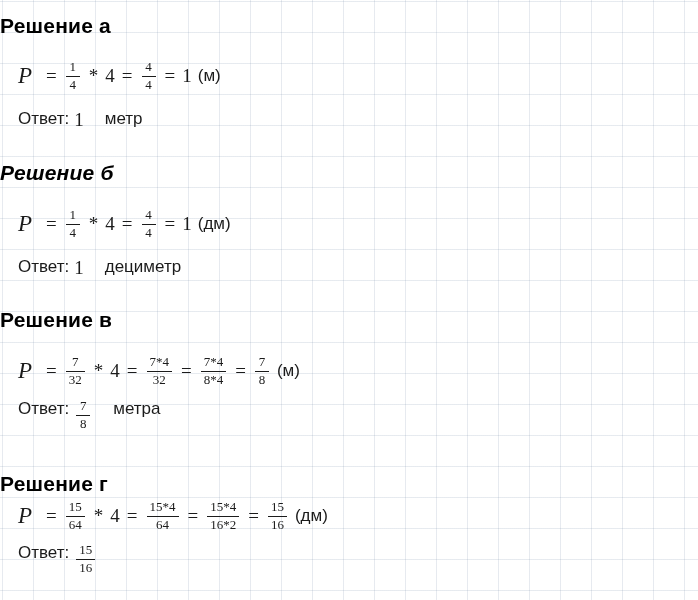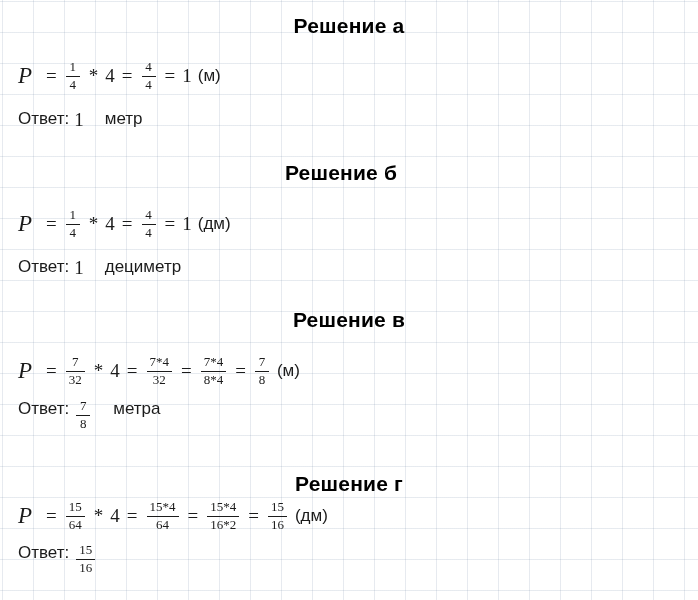--- a/index.html
+++ b/index.html
@@ -26,21 +26,21 @@
     background-position: 2px 1px;
     pointer-events: none;
     z-index: 0;
   }
   #content {
     position: relative;
     z-index: 1;
     padding: 0;
   }
   .section-title {
-    text-align: center;
+    text-align: left;
     font-size: 21px;
     font-weight: bold;
     color: #000000;
     letter-spacing: 0.2px;
   }
   .eq-line {
     font-size: 19px;
     display: flex;
     align-items: center;
     flex-wrap: wrap;
@@ -99,21 +99,21 @@
     margin-right: 5px;
   }
   .answer .word {
     margin-left: 21px;
   }
   
   .t-a { position: absolute; top: 14px;  left: 0; right: 0; }
   .e-a { position: absolute; top: 60px;  left: 0; }
   .a-a { position: absolute; top: 109px; left: 0; }
 
-  .t-b { position: absolute; top: 161px; left: 0; right: 16px; }
+  .t-b { position: absolute; top: 161px; left: 0; right: 16px; font-style: italic; }
   .e-b { position: absolute; top: 208px; left: 0; }
   .a-b { position: absolute; top: 257px; left: 0; }
 
   .t-c { position: absolute; top: 308px; left: 0; right: 0; }
   .e-c { position: absolute; top: 355px; left: 0; }
   .a-c { position: absolute; top: 399px; left: 0; }
 
   .t-d { position: absolute; top: 472px; left: 0; right: 0; }
   .e-d { position: absolute; top: 500px; left: 0; }
   .a-d { position: absolute; top: 543px; left: 0; }

